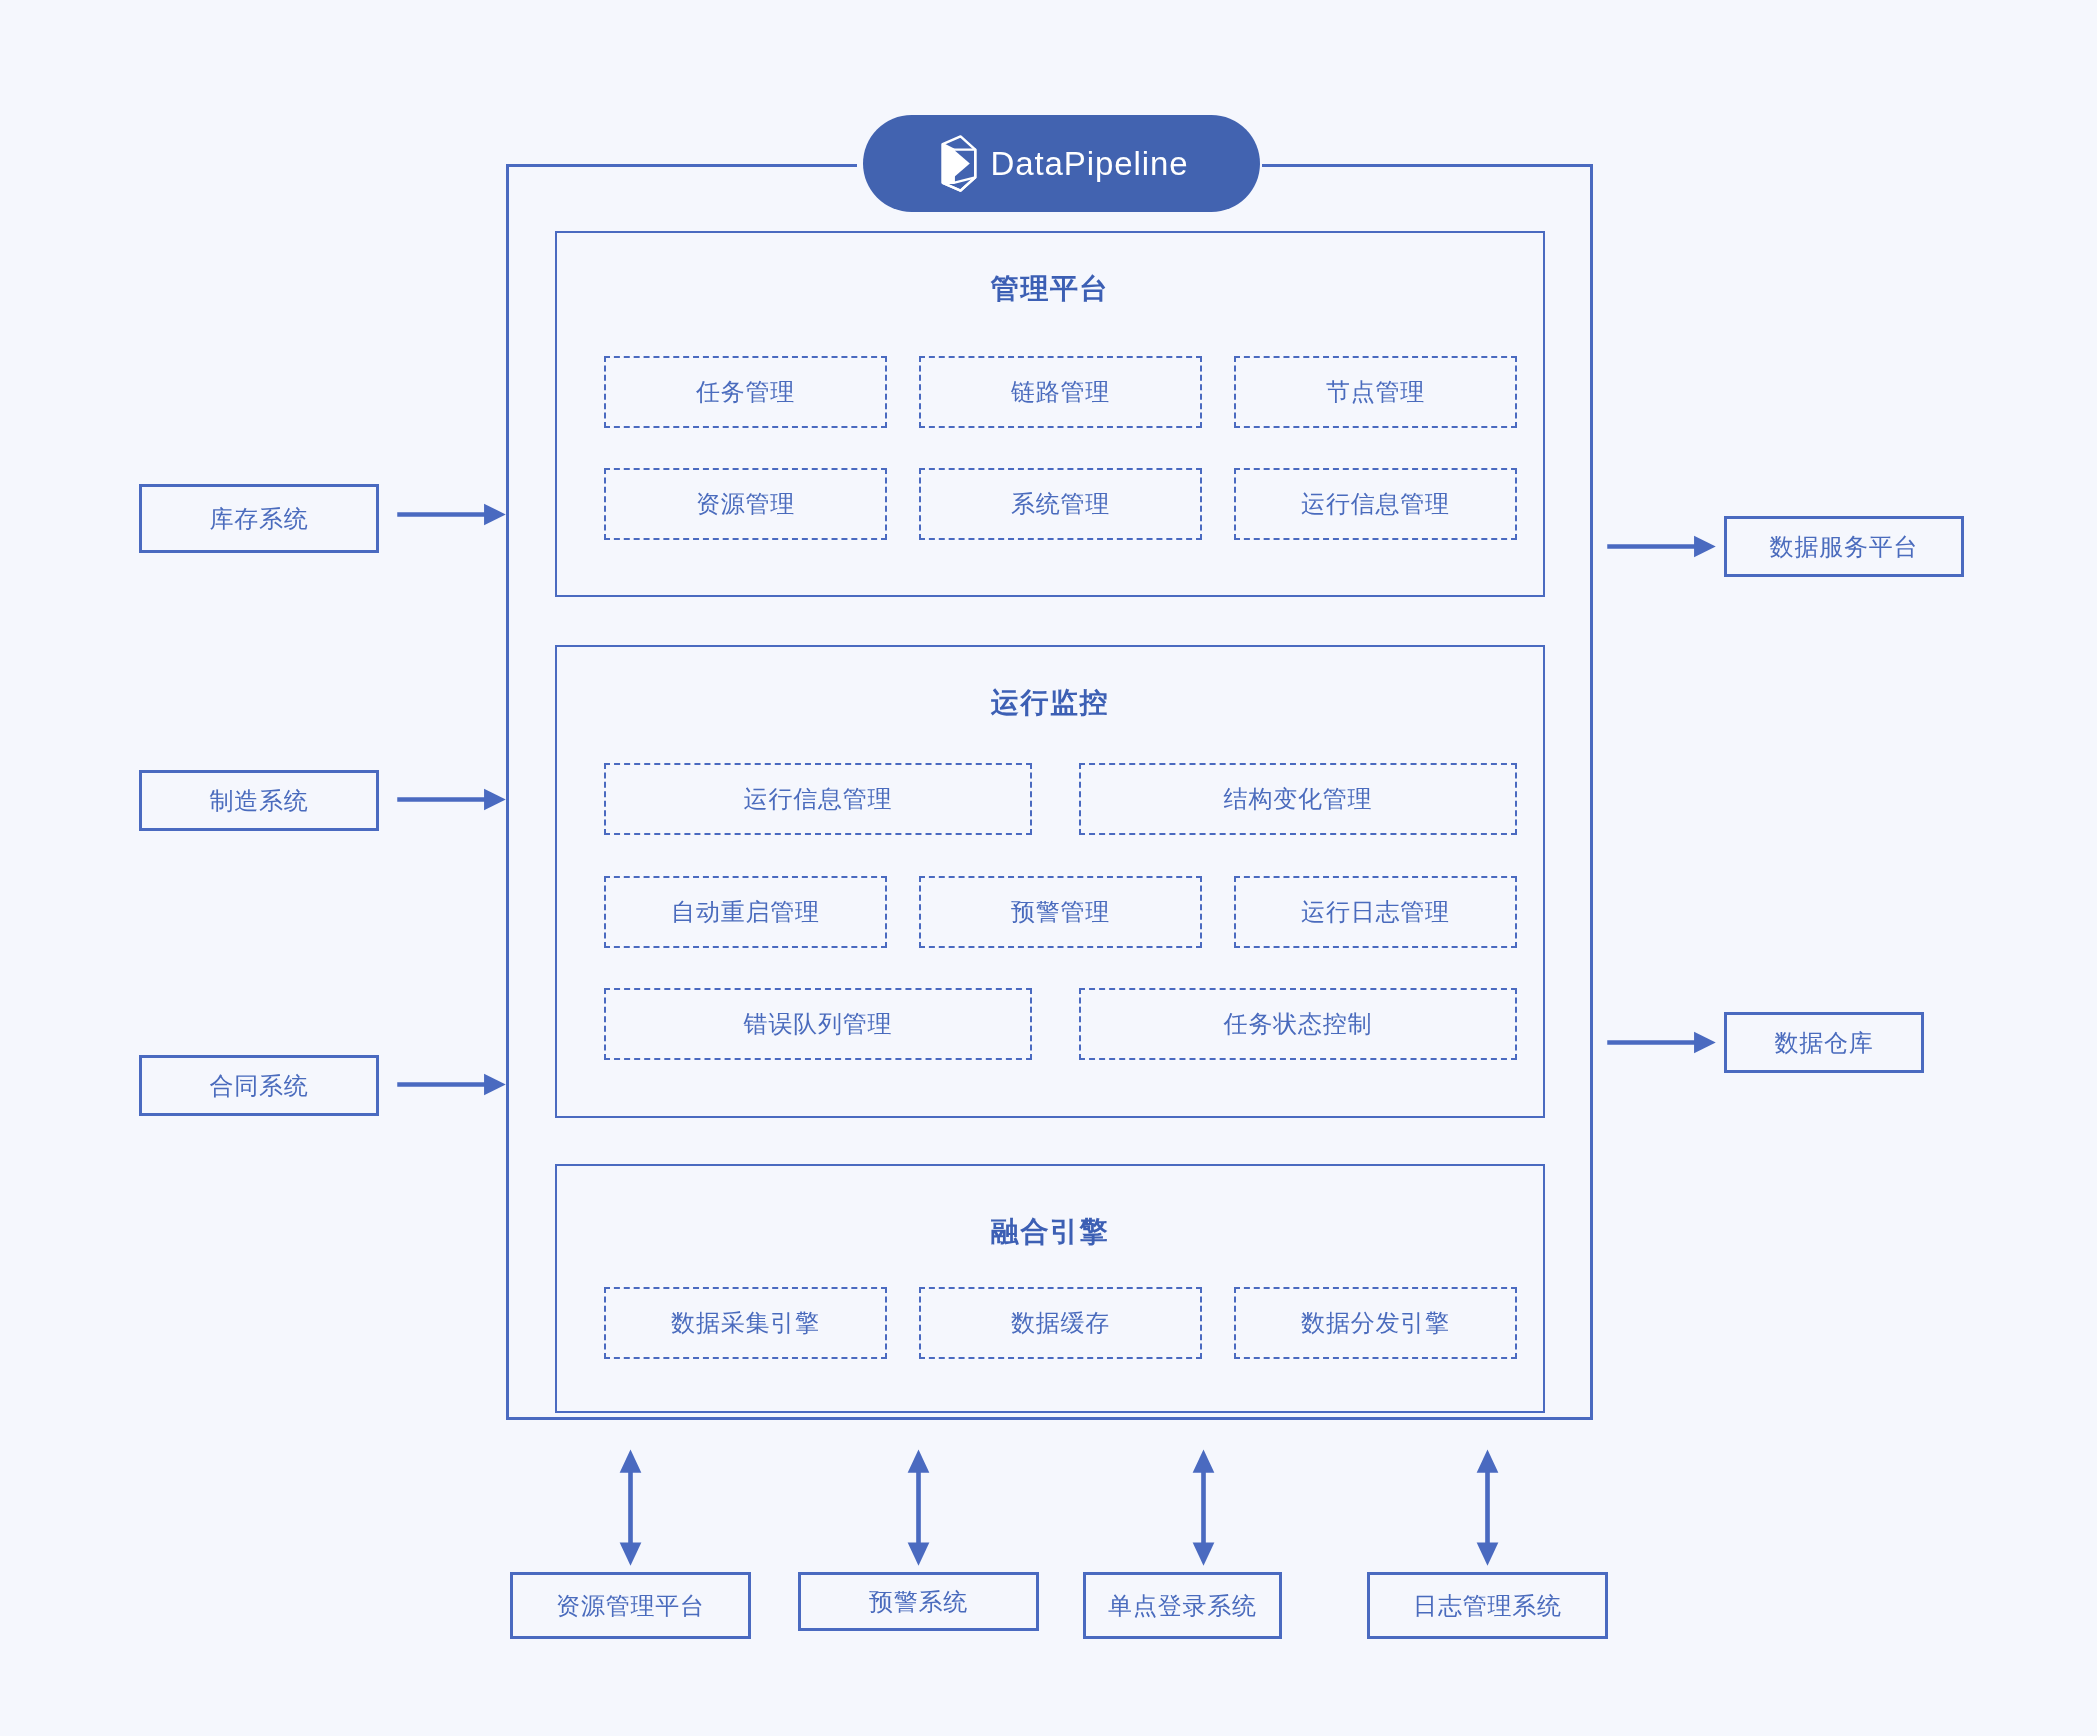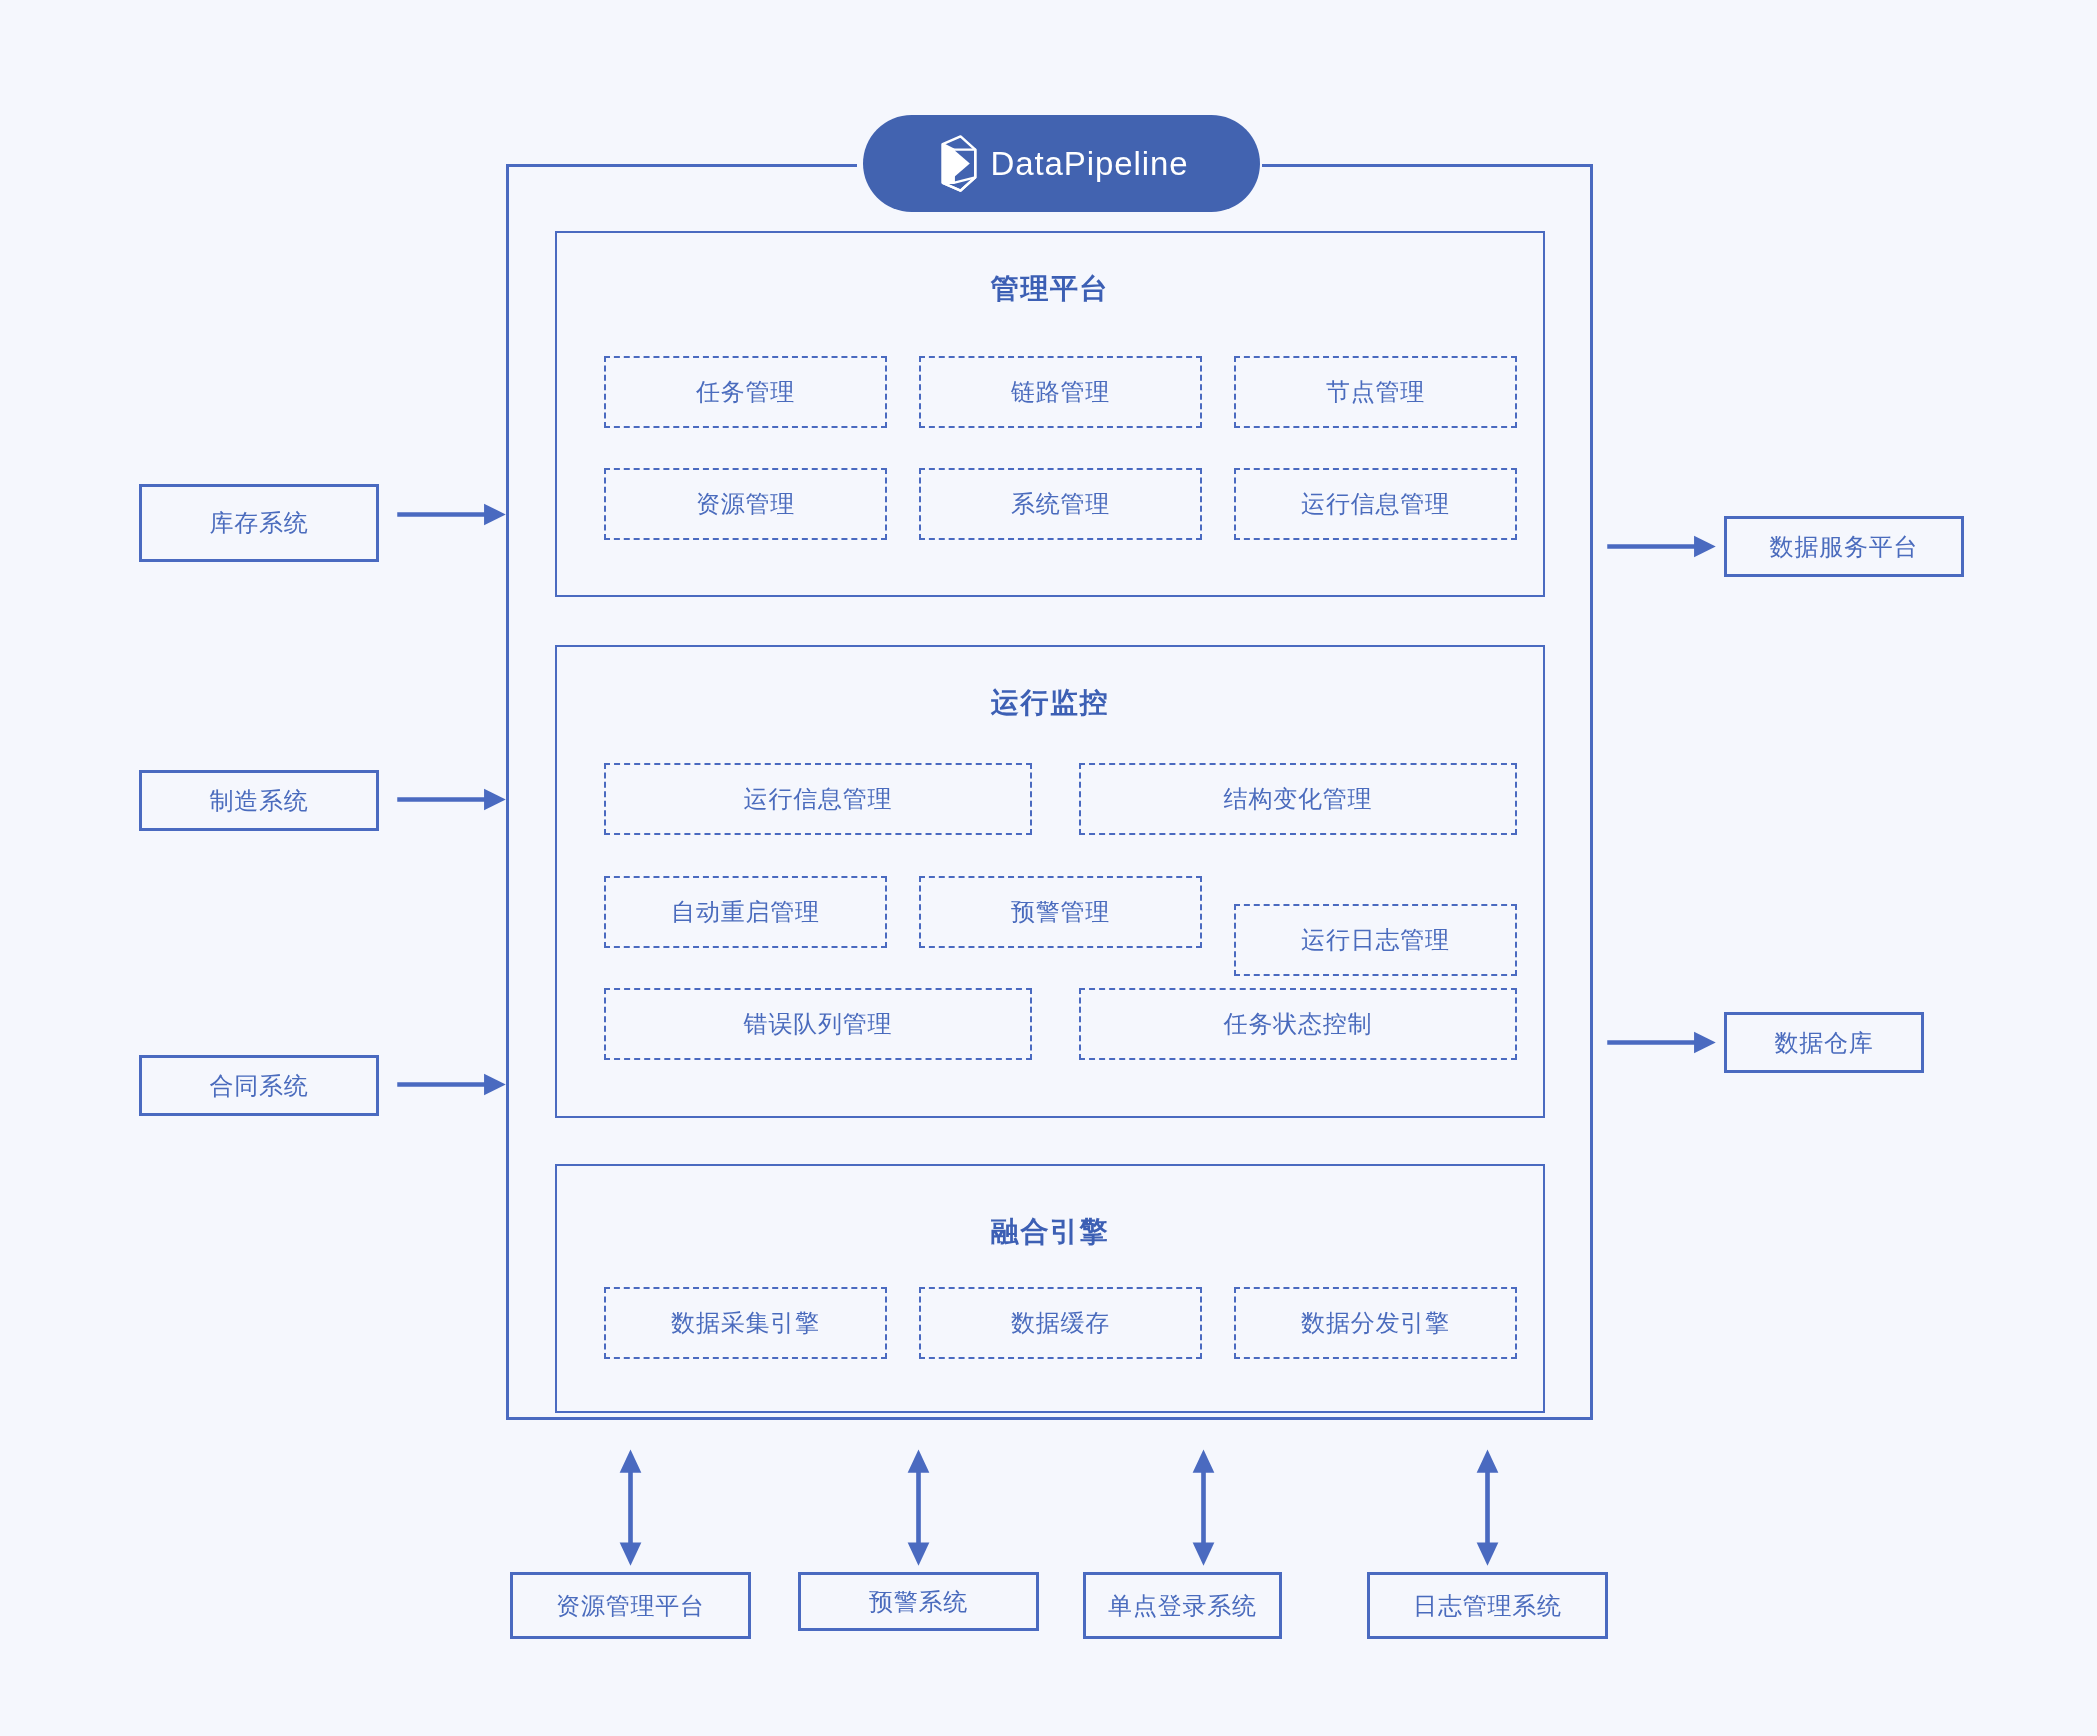--- a/index.html
+++ b/index.html
@@ -110,21 +110,21 @@
   
   .arrow-h { height: 31px; }
   .arrow-v { width: 31px; }
   svg.arrow { display:block; overflow: visible; }
 </style>
 </head>
 <body>
 
 <div id="canvas">
 
-  <div class="abs sysbox" style="left:139px; top:484px; width:240px; height:78px;">
+  <div class="abs sysbox" style="left:139px; top:484px; width:240px; height:69px;">
     <span>库存系统</span>
   </div>
   <div class="abs arrow-h" style="left:397px; top:499px; width:109px;">
     <svg class="arrow" width="109" height="31" viewBox="0 0 140 40">
       <line x1="0" y1="20" x2="118" y2="20" stroke="#4a6ac0" stroke-width="6"></line>
       <polygon points="112,6 140,20 112,34" fill="#4a6ac0"></polygon>
     </svg>
   </div>
 
   <div class="abs sysbox" style="left:139px; top:770px; width:240px; height:61px;">
@@ -217,21 +217,21 @@
   <div class="abs mod" style="left:1079px; top:763px; width:438px; height:72px;">
     <span>结构变化管理</span>
   </div>
 
   <div class="abs mod" style="left:604px; top:876px; width:283px; height:72px;">
     <span>自动重启管理</span>
   </div>
   <div class="abs mod" style="left:919px; top:876px; width:283px; height:72px;">
     <span>预警管理</span>
   </div>
-  <div class="abs mod" style="left:1234px; top:904px; width:283px; height:72px;">
+  <div class="abs mod" style="left:1234px; top:876px; width:283px; height:72px;">
     <span>运行日志管理</span>
   </div>
 
   <div class="abs mod" style="left:604px; top:988px; width:428px; height:72px;">
     <span>错误队列管理</span>
   </div>
   <div class="abs mod" style="left:1079px; top:988px; width:438px; height:72px;">
     <span>任务状态控制</span>
   </div>
 

